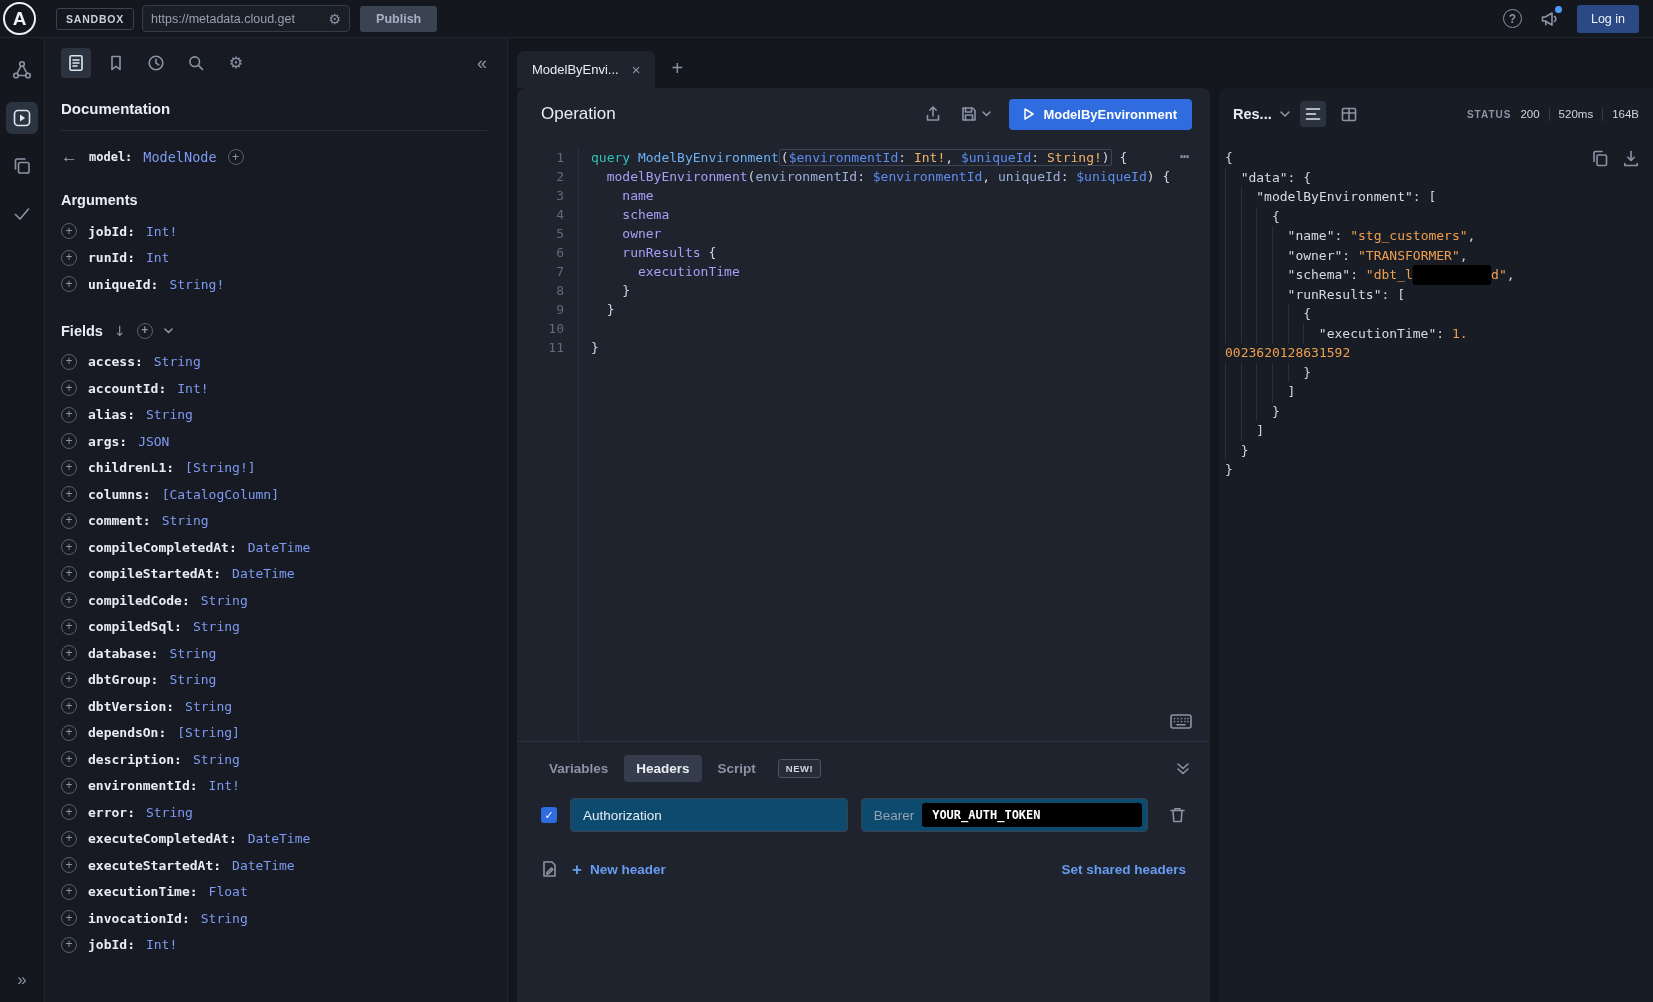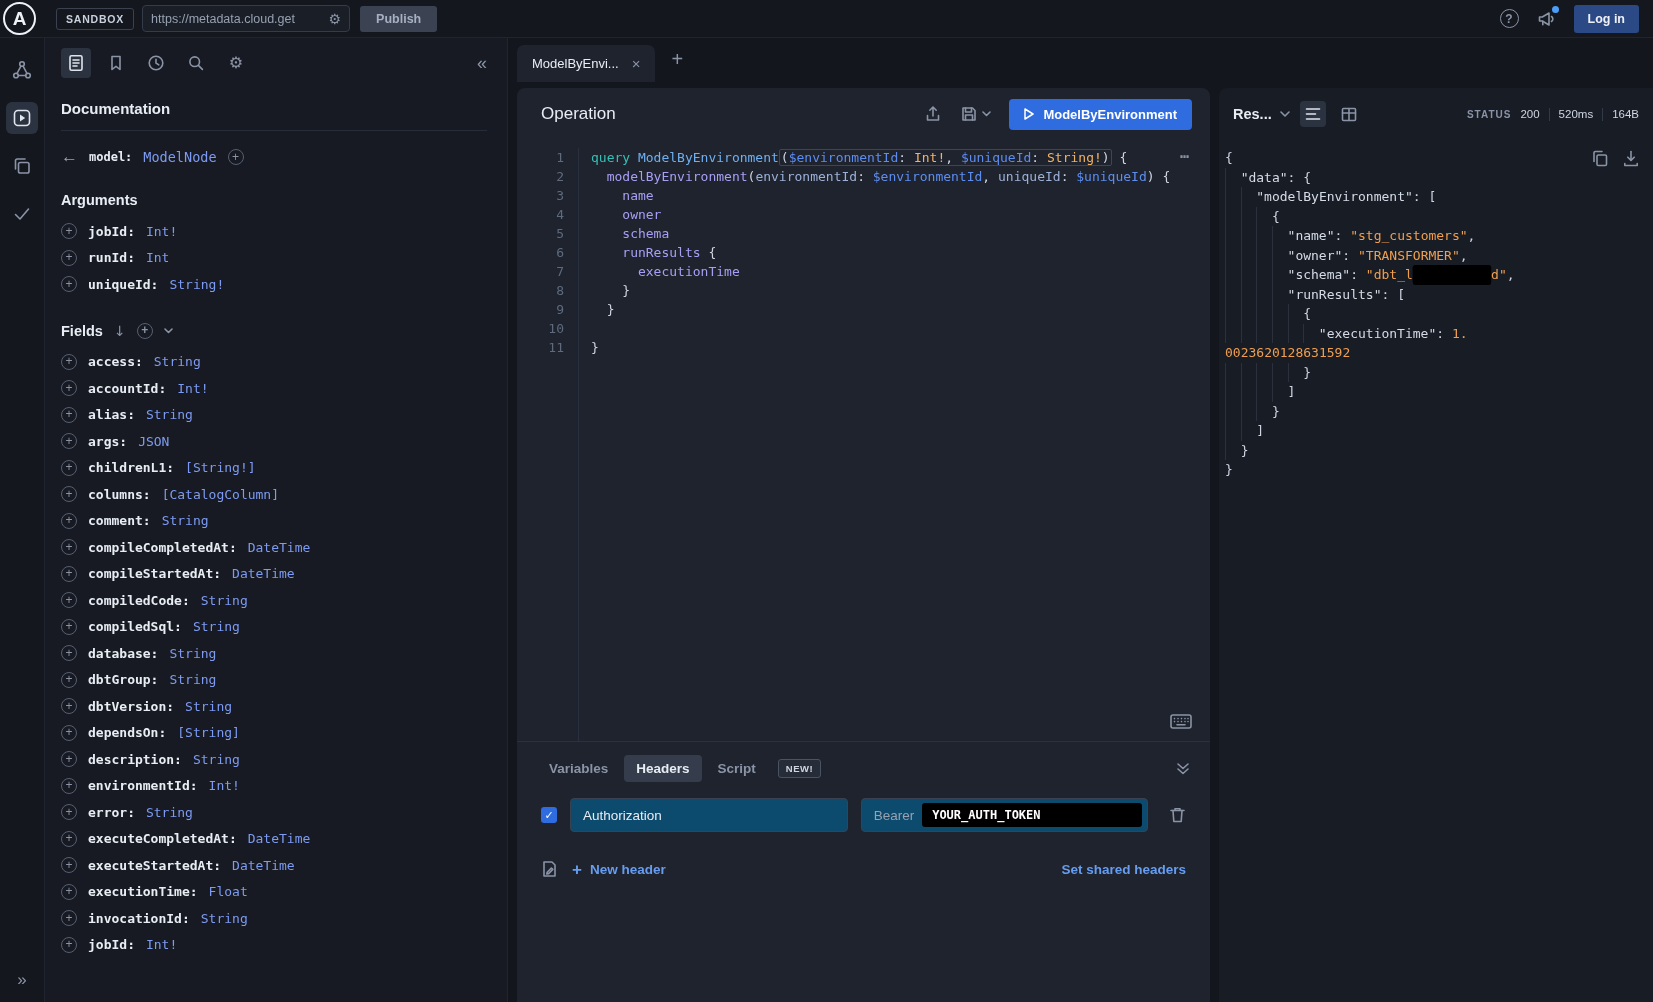--- a/index.html
+++ b/index.html
@@ -16,21 +16,21 @@
     font-weight:bold;font-size:19px;color:#eef1f6;margin-left:1px;cursor:pointer}
   .badge-sandbox{margin-left:20px;border:1px solid #3a4150;border-radius:3px;color:#c9d1de;font-size:10.5px;font-weight:700;letter-spacing:.8px;padding:4px 9px}
   .url-box{margin-left:8px;display:flex;align-items:center;gap:8px;background:#1a1e27;border:1px solid #343b49;border-radius:4px;height:27px;padding:0 8px;color:#97a1b2;font-size:12.5px;width:208px;cursor:text}
   .url-text{flex:1;white-space:nowrap;overflow:hidden}
   .glyph-gear{color:#8a94a6;font-size:14px;font-family:"DejaVu Sans",sans-serif;cursor:pointer;line-height:1}
   .btn-publish{margin-left:10px;background:#3b4251;color:#a6b0c2;font-size:12.5px;font-weight:600;border:none;border-radius:3px;padding:6px 16px}
   .top-right{margin-left:auto;display:flex;align-items:center;gap:18px}
   .help-circ{width:19px;height:19px;border:1.5px solid #8a94a6;border-radius:50%;color:#8a94a6;font-size:12px;font-weight:700;display:flex;align-items:center;justify-content:center;cursor:pointer}
   .mega-wrap{position:relative;cursor:pointer}
   .dot{position:absolute;top:-3px;right:-3px;width:7px;height:7px;border-radius:50%;background:#4c9df8}
-  .btn-login{background:#2b4a85;color:#eef1f6;font-size:12.5px;font-weight:700;border:none;border-radius:3px;padding:7px 14px}
+  .btn-login{background:#2b4a85;color:#eef1f6;font-size:12.5px;font-weight:400;border:none;border-radius:3px;padding:7px 14px}
 
   
   .app{display:flex;height:964px}
   .rail{width:45px;background:#14171e;border-right:1px solid #1f242e;display:flex;flex-direction:column;align-items:center;padding:16px 0 12px;gap:16px}
   .rail-btn{width:32px;height:32px;display:flex;align-items:center;justify-content:center;border-radius:6px;cursor:pointer}
   .rail-btn.active{background:#2c3340}
   .rail-spacer{flex:1}
   .rail-expand{color:#8a94a6;font-size:17px;cursor:pointer}
 
   
@@ -48,21 +48,21 @@
   .plus-circle{width:16px;height:16px;min-width:16px;border:1px solid #566071;border-radius:50%;color:#8a94a6;font-size:12px;line-height:13px;display:flex;align-items:center;justify-content:center;cursor:pointer}
   .section-h{display:flex;align-items:center;gap:11px;margin-top:25px;font-size:14.5px;font-weight:700;color:#e8edf4}
   .sort-glyph{color:#8a94a6;font-size:14px;font-weight:400;font-family:"DejaVu Sans",sans-serif;cursor:pointer}
   .doc-list{margin-top:10px}
   .doc-row{display:flex;align-items:center;gap:11px;height:26.5px}
   .doc-name{font-family:"DejaVu Sans Mono",monospace;font-size:13px;font-weight:700;color:#e8edf4}
   .doc-row .type{font-size:13px;cursor:pointer}
 
   
   .main{flex:1;display:flex;flex-direction:column;min-width:0}
-  .tabbar{height:50px;display:flex;align-items:center;padding-left:9px;flex:0 0 auto}
+  .tabbar{height:50px;display:flex;align-items:flex-end;padding-left:9px;flex:0 0 auto}
   .tab{height:37px;background:#1e232e;border-radius:7px 7px 0 0;display:flex;align-items:center;padding:0 15px;gap:13px;font-size:13px;color:#e8edf4;cursor:pointer}
   .tab-close{color:#8a94a6;font-size:15px;cursor:pointer}
   .tab-add{color:#8a94a6;font-size:20px;margin:0 0 8px 16px;cursor:pointer}
   .content{flex:1;display:flex;min-height:0}
   .editor-col{flex:1;display:flex;flex-direction:column;margin:0 9px;min-width:0}
   .op-panel{flex:1;background:#1e232e;border-radius:8px 8px 0 0;display:flex;flex-direction:column;position:relative;min-height:0}
   .op-header{height:52px;display:flex;align-items:center;padding:0 18px 0 24px;gap:18px;flex:0 0 auto}
   .op-title{font-size:17px;font-weight:400;color:#e8edf4;margin-right:auto}
   .hdr-ic{cursor:pointer;display:flex;align-items:center;gap:4px}
   .run-btn{background:#2e6ce0;color:#fff;border:none;border-radius:4px;height:31px;display:flex;align-items:center;gap:9px;padding:0 15px;font-size:13px;font-weight:600}
@@ -412,22 +412,22 @@
                 <div>7</div>
                 <div>8</div>
                 <div>9</div>
                 <div>10</div>
                 <div>11</div>
               </div>
             <div class="code">
                 <div class="code-line"><span class="tk-kw">query </span><span class="tk-op">ModelByEnvironment</span><span class="hl-box"><span class="tk-p">(</span><span class="tk-v">$environmentId</span><span class="tk-p">: </span><span class="tk-t">Int!</span><span class="tk-p">, </span><span class="tk-v">$uniqueId</span><span class="tk-p">: </span><span class="tk-t">String!</span><span class="tk-p">)</span></span><span class="tk-p"> {</span></div>
                 <div class="code-line"><span class="tk-p">  </span><span class="tk-f">modelByEnvironment</span><span class="tk-p">(</span><span class="tk-a">environmentId</span><span class="tk-p">: </span><span class="tk-v">$environmentId</span><span class="tk-p">, </span><span class="tk-a">uniqueId</span><span class="tk-p">: </span><span class="tk-v">$uniqueId</span><span class="tk-p">) {</span></div>
                 <div class="code-line"><span class="tk-p">    </span><span class="tk-f">name</span></div>
+                <div class="code-line"><span class="tk-p">    </span><span class="tk-f">schema</span></div>
                 <div class="code-line"><span class="tk-p">    </span><span class="tk-f">owner</span></div>
-                <div class="code-line"><span class="tk-p">    </span><span class="tk-f">schema</span></div>
                 <div class="code-line"><span class="tk-p">    </span><span class="tk-f">runResults</span><span class="tk-p"> {</span></div>
                 <div class="code-line"><span class="tk-p">      </span><span class="tk-f">executionTime</span></div>
                 <div class="code-line"><span class="tk-p">    }</span></div>
                 <div class="code-line"><span class="tk-p">  }</span></div>
                 <div class="code-line"></div>
                 <div class="code-line"><span class="tk-p">}</span></div>
               </div>
             <div class="editor-dots">…</div>
             <div class="kbd-icon">
               <svg class="icon" width="22" height="15" viewBox="0 0 22 15">

